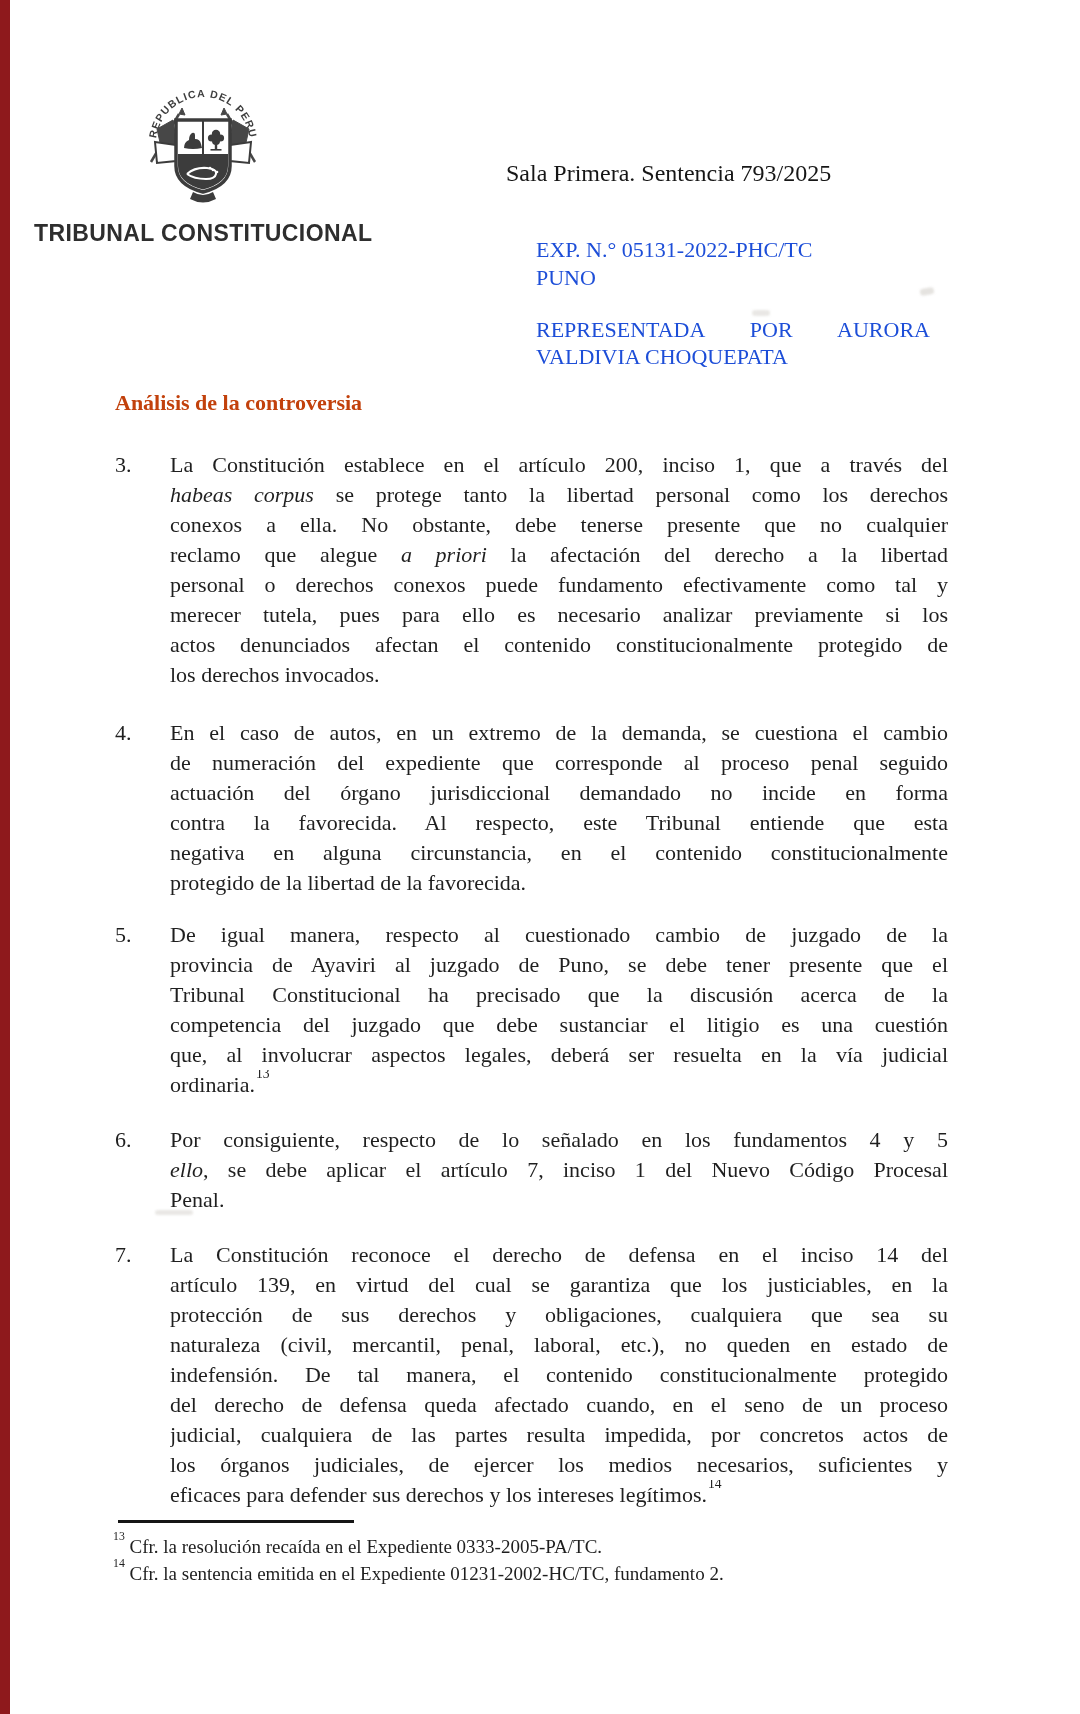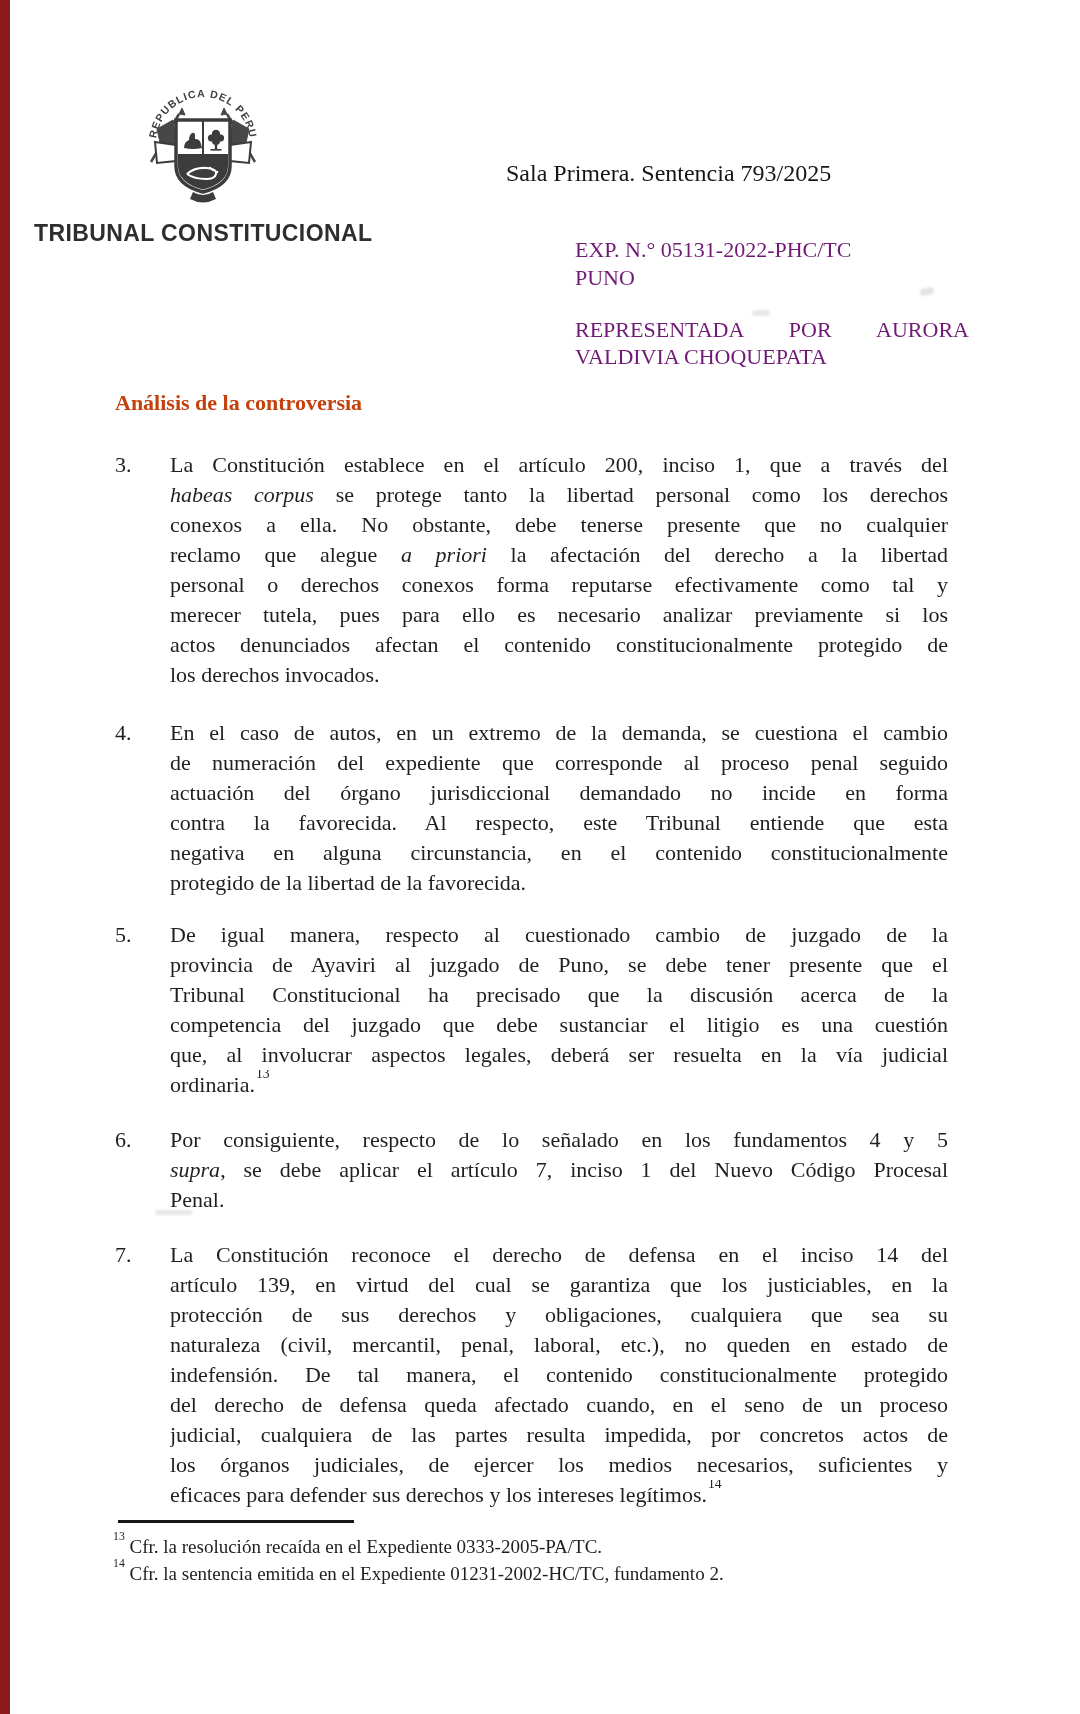--- a/index.html
+++ b/index.html
@@ -16,21 +16,21 @@
   .arcText{font-family:"Liberation Sans",sans-serif; font-size:10.5px; font-weight:bold; fill:#3d3d3d; letter-spacing:1.1px;}
   .institution{
     position:absolute; left:34px; top:220px; width:330px; text-align:right;
     font-family:"Liberation Sans",sans-serif; font-weight:bold; font-size:23px;
     color:#2e2e2e; letter-spacing:0.4px; white-space:nowrap;
   }
   .doc-title{
     position:absolute; left:506px; top:155px; font-size:24px; line-height:36px;
     color:#161616; white-space:nowrap;
   }
-  .case-block{position:absolute; left:575px; width:394px; font-size:22px; color:#701a75;}
+  .case-block{position:absolute; left:536px; width:394px; font-size:22px; color:#1d4ed8;}
   #exp-block{top:236px; line-height:28px;}
   #rep-block{top:316px; line-height:27px;}
   .justify-line{text-align:justify; text-align-last:justify;}
 
   .section-heading{
     position:absolute; left:115px; top:388px; font-size:22px; font-weight:bold;
     color:#c2410c; line-height:30px; white-space:nowrap;
   }
 
   
@@ -123,21 +123,21 @@
   <div class="section-heading">Análisis de la controversia</div>
 
   <div id="paragraphs">
       <div class="para">
         <span class="num">3.</span>
         <div class="lines">
           <div class="line">La Constitución establece en el artículo 200, inciso 1, que a través del</div>
           <div class="line"><i>habeas corpus</i> se protege tanto la libertad personal como los derechos</div>
           <div class="line">conexos a ella. No obstante, debe tenerse presente que no cualquier</div>
           <div class="line">reclamo que alegue <i>a priori</i> la afectación del derecho a la libertad</div>
-          <div class="line">personal o derechos conexos forma reputarse efectivamente como tal y</div>
+          <div class="line">personal o derechos conexos puede fundamento efectivamente como tal y</div>
           <div class="line">merecer tutela, pues para ello es necesario analizar previamente si los</div>
           <div class="line">actos denunciados afectan el contenido constitucionalmente protegido de</div>
           <div class="line last">los derechos invocados.</div>
         </div>
       </div>
       <div class="para">
         <span class="num">4.</span>
         <div class="lines">
           <div class="line">En el caso de autos, en un extremo de la demanda, se cuestiona el cambio</div>
           <div class="line">de numeración del expediente que corresponde al proceso penal seguido</div>
@@ -155,21 +155,21 @@
           <div class="line">Tribunal Constitucional ha precisado que la discusión acerca de la</div>
           <div class="line">competencia del juzgado que debe sustanciar el litigio es una cuestión</div>
           <div class="line">que, al involucrar aspectos legales, deberá ser resuelta en la vía judicial</div>
           <div class="line last">ordinaria.<sup>13</sup></div>
         </div>
       </div>
       <div class="para">
         <span class="num">6.</span>
         <div class="lines">
           <div class="line">Por consiguiente, respecto de lo señalado en los fundamentos 4 y 5</div>
-          <div class="line"><i>supra</i>, se debe aplicar el artículo 7, inciso 1 del Nuevo Código Procesal</div>
+          <div class="line"><i>ello</i>, se debe aplicar el artículo 7, inciso 1 del Nuevo Código Procesal</div>
           <div class="line last">Penal.</div>
         </div>
       </div>
       <div class="para">
         <span class="num">7.</span>
         <div class="lines">
           <div class="line">La Constitución reconoce el derecho de defensa en el inciso 14 del</div>
           <div class="line">artículo 139, en virtud del cual se garantiza que los justiciables, en la</div>
           <div class="line">protección de sus derechos y obligaciones, cualquiera que sea su</div>
           <div class="line">naturaleza (civil, mercantil, penal, laboral, etc.), no queden en estado de</div>

